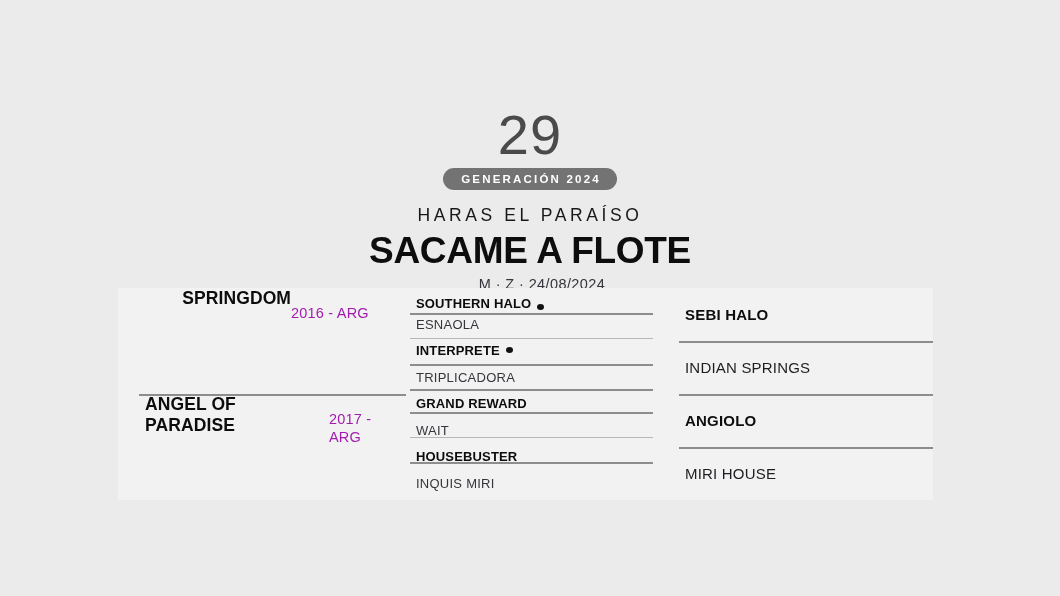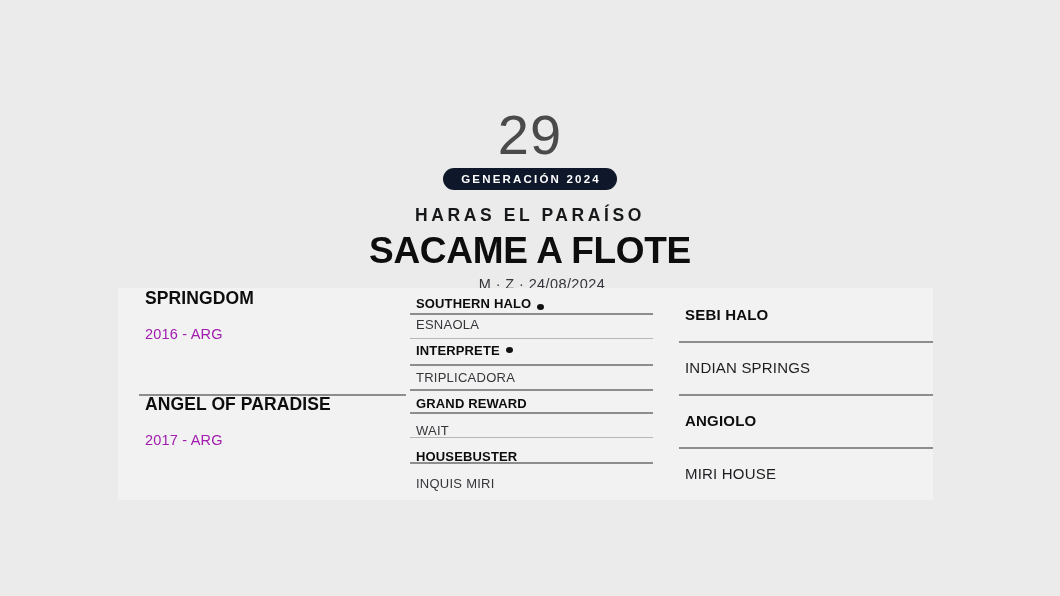--- a/index.html
+++ b/index.html
@@ -43,36 +43,36 @@
     height: 62px;
   }
 
   .gen-badge-row {
     margin-top: 2px;
     height: 22px;
   }
 
   .gen-badge {
     display: inline-block;
-    background: #0f172a;
+    background: #737373;
     color: #ffffff;
     font-size: 11.5px;
     font-weight: bold;
     letter-spacing: 2.2px;
     padding: 5px 16px 5px 18px;
     border-radius: 11px;
     line-height: 12px;
     vertical-align: top;
     text-align: right;
   }
 
   .haras {
     margin-top: 14px;
     font-size: 17.5px;
-    font-weight: bold;
+    font-weight: normal;
     letter-spacing: 3.6px;
     color: #17181a;
     height: 22px;
     line-height: 22px;
   }
 
   .horse-name {
     margin-top: 4px;
     font-size: 37px;
     font-weight: bold;
@@ -111,22 +111,21 @@
 
   .col-gen1 { width: 288px; }
   .col-gen2 { width: 262px; }
   .col-gen3 { width: 265px; }
 
   
   .g1-cell {
     position: relative;
     height: 106px;
     display: flex;
-    flex-direction: column;
-    justify-content: flex-start;
+    justify-content: center;
     padding-left: 27px;
   }
 
   .g1-name {
     font-size: 17.5px;
     font-weight: bold;
     letter-spacing: 0.1px;
     color: #0d0d0d;
     line-height: 21px;
   }

